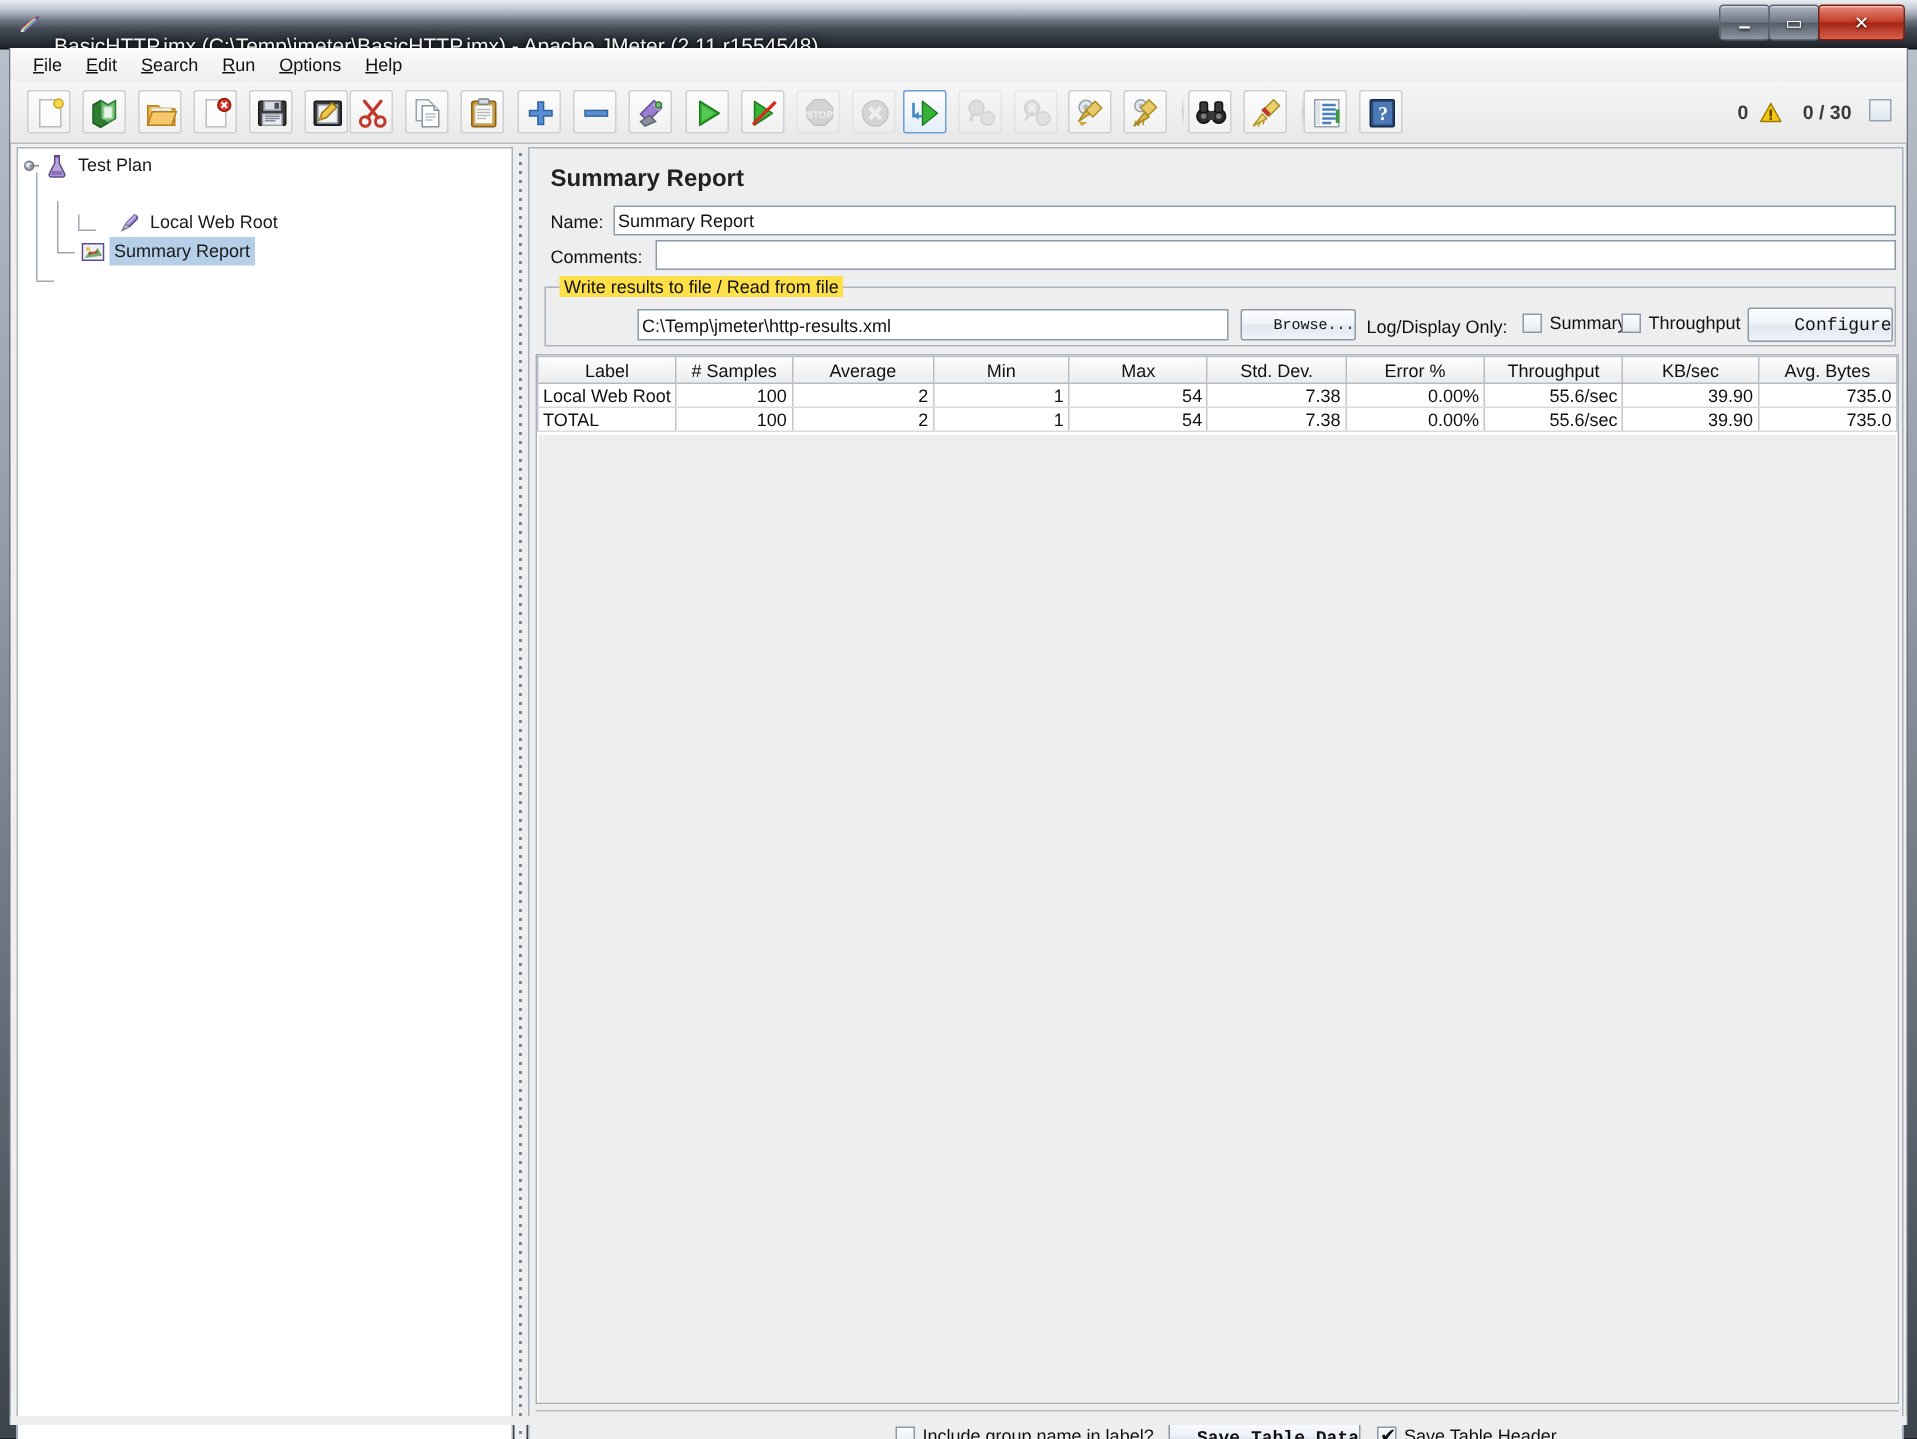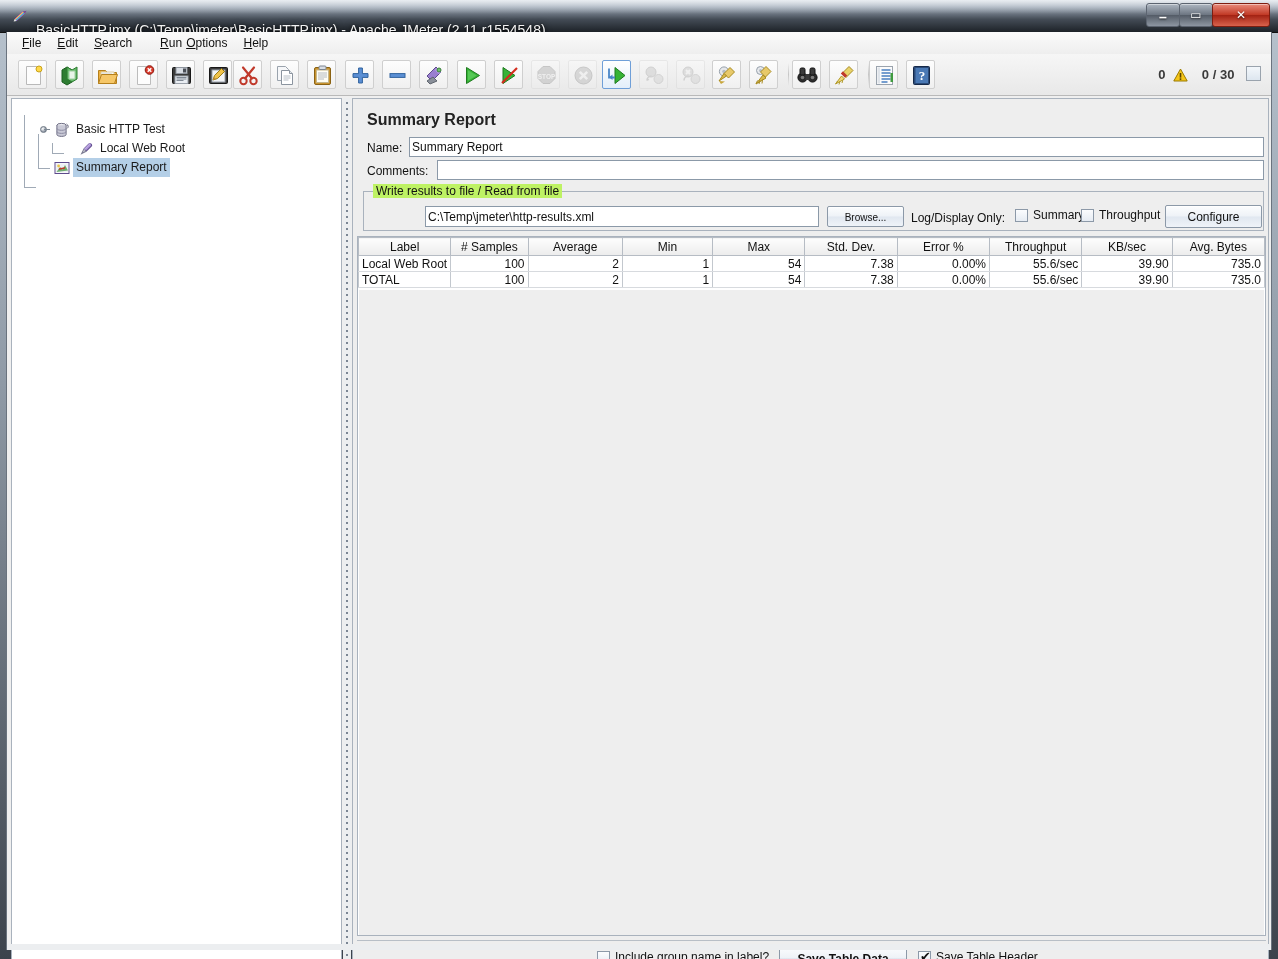--- a/index.html
+++ b/index.html
@@ -149,28 +149,28 @@
     padding:0 2px;line-height:18px;
     outline:none;
   }
   .titled-border{
     position:absolute;
     border:1px solid #a9b2bd;box-sizing:border-box;
     background:transparent;
   }
   .titled-border .tb-legend{
     position:absolute;left:9px;top:-8px;height:14px;line-height:14px;
-    background:#bef264;padding:0 3px;font-size:12px;color:#111;white-space:nowrap;
+    background:#fde047;padding:0 3px;font-size:12px;color:#111;white-space:nowrap;
   }
   .jbutton{
     position:absolute;
     background:linear-gradient(to bottom,#fcfdfe 0%,#eef2f7 49%,#e0e7f0 51%,#eff3f8 100%);
     border:1px solid #8c99a8;border-radius:2px;box-sizing:border-box;
-    font-family:Liberation Sans, sans-serif;font-size:12px;color:#111;
-    text-align:center;cursor:default;
+    font-family:Liberation Mono, monospace;font-size:12px;color:#111;
+    text-align:right;cursor:default;
     box-shadow:inset 0 1px 0 rgba(255,255,255,.85);
   }
   .jcheck{position:absolute;cursor:default;}
   .jcheck .box{
     position:absolute;left:0;top:0;width:13px;height:13px;
     background:linear-gradient(to bottom,#fbfcfe,#e6ecf3);
     border:1px solid #8c99a8;box-sizing:border-box;
   }
   .jcheck .tick{
     position:absolute;left:2px;top:-1px;width:13px;height:13px;
@@ -246,21 +246,21 @@
       <span>✕</span>
     </div>
   </div>
 
   <div id="client">
 
     <div id="menubar">
         <div class="menu-item" style="left: 8px;"><span class="mn">F</span>ile</div>
         <div class="menu-item" style="left: 43.3594px;"><span class="mn">E</span>dit</div>
         <div class="menu-item" style="left: 80.0625px;"><span class="mn">S</span>earch</div>
-        <div class="menu-item" style="left: 134.109px; margin-left: 12px;"><span class="mn">R</span>un</div>
+        <div class="menu-item" style="left: 134.109px;"><span class="mn">R</span>un</div>
         <div class="menu-item" style="left: 172.141px;"><span class="mn">O</span>ptions</div>
         <div class="menu-item" style="left: 229.516px;"><span class="mn">H</span>elp</div>
       </div>
 
     <div id="toolbar">
       <div id="tb-right">
         <span class="warn-count">0</span>
         <span class="warn-icon">
           <svg width="15" height="14" viewBox="0 0 15 14">
             <path d="M7.5 1 L14.2 13 L0.8 13 Z" fill="#f5c518" stroke="#9a7a00" stroke-width="1" stroke-linejoin="round"></path>
@@ -418,33 +418,31 @@
             </svg></span></div>
       </div>
 
     <div id="tree-pane">
         <div class="tguide" style="left: 12px; top: 16px; width: 1px; height: 72px;"></div>
         <div class="tguide" style="left: 26px; top: 35px; width: 1px; height: 34px;"></div>
         <div class="tguide" style="left: 40px; top: 44px; width: 1px; height: 10px;"></div>
         <div class="tguide" style="left: 40px; top: 54px; width: 12px; height: 1px;"></div>
         <div class="tguide" style="left: 26px; top: 69px; width: 12px; height: 1px;"></div>
         <div class="tguide" style="left: 12px; top: 88px; width: 12px; height: 1px;"></div>
-        <div class="tree-row" style="top: 21px; width: 331px;">
-          <div class="thandle" style="left: 28px; top: 5px;">
+        <div class="tree-row" style="top: 2px; width: 331px;">
+          <div class="thandle" style="left: 4px; top: 5px;">
             <div class="hdot"></div>
             <div class="hline"></div>
           </div>
-          <div style="position: absolute; left: 42px; top: 2px; width: 16px; height: 16px;"><svg width="16" height="16" viewBox="0 0 16 16">
-              <ellipse cx="7.5" cy="3.2" rx="4.6" ry="1.8" fill="#e9e9ef" stroke="#6f6f85"></ellipse>
-              <path d="M2.9 3.2v9.4c0 1 2.1 1.8 4.6 1.8s4.6-.8 4.6-1.8V3.2" fill="#c9c9d6" stroke="#6f6f85"></path>
-              <path d="M2.9 6.5c0 1 2.1 1.8 4.6 1.8s4.6-.8 4.6-1.8" fill="none" stroke="#8d8da3"></path>
-              <path d="M2.9 9.6c0 1 2.1 1.8 4.6 1.8s4.6-.8 4.6-1.8" fill="none" stroke="#8d8da3"></path>
-              <path d="M12.5 2c2 1 2.2 3.4.6 4.4" fill="none" stroke="#5f5f76"></path>
+          <div style="position: absolute; left: 18px; top: 2px; width: 16px; height: 16px;"><svg width="16" height="16" viewBox="0 0 16 16">
+              <path d="M6.5 1.5h3v4.2l3.6 7.2a1.4 1.4 0 01-1.25 2.1H4.15A1.4 1.4 0 012.9 12.9L6.5 5.7z" fill="#b9a6d9" stroke="#5d4a8c"></path>
+              <path d="M5 11h6l1.4 2.8H3.6z" fill="#8a6fc0"></path>
+              <path d="M6 1h4" stroke="#5d4a8c" stroke-width="1.4"></path>
             </svg></div>
-          <div class="tlabel" style="left: 61px;">Basic HTTP Test</div>
+          <div class="tlabel" style="left: 37px;">Test Plan</div>
         </div>
         <div class="tree-row" style="top: 40px; width: 331px;">
           <div style="position: absolute; left: 66px; top: 2px; width: 16px; height: 16px;"><svg width="16" height="16" viewBox="0 0 16 16">
               <g transform="rotate(45 8 8)">
                 <rect x="6.5" y="1" width="3.2" height="8.5" rx="1.2" fill="#a98fd4" stroke="#5d4a8c"></rect>
                 <path d="M6.5 9.5h3.2l-1.6 4.8z" fill="#cfcfd8" stroke="#7b7b92"></path>
                 <rect x="6.5" y="1" width="1.4" height="8.5" fill="#c9b5ee" opacity=".8"></rect>
               </g>
             </svg></div>
           <div class="tlabel" style="left: 85px;">Local Web Root</div>

